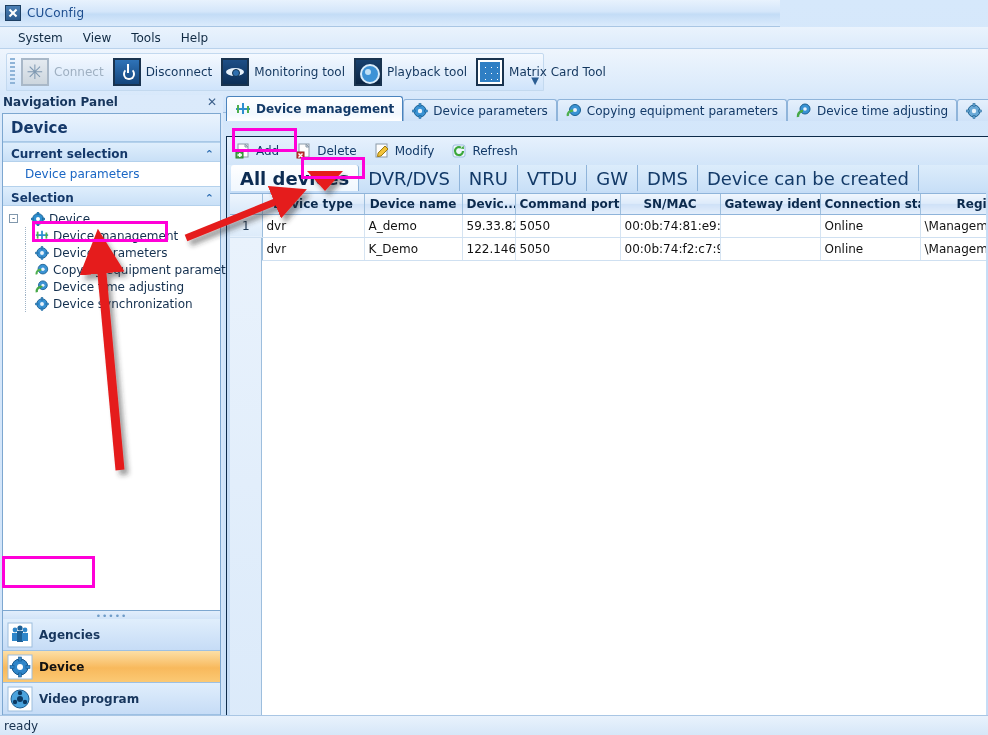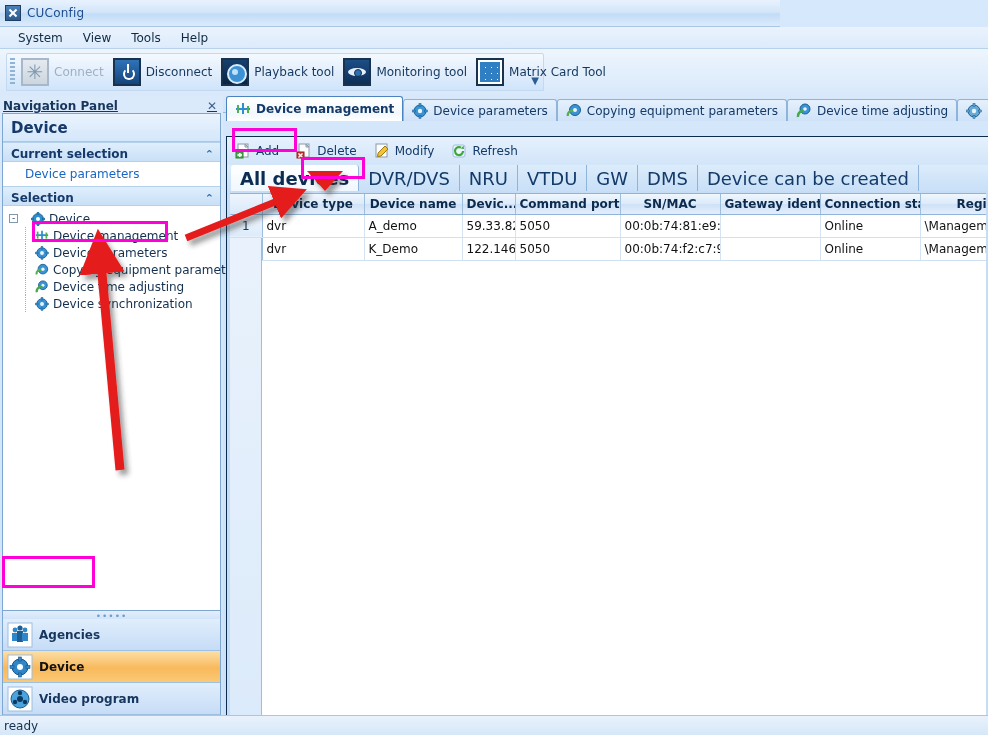--- a/index.html
+++ b/index.html
@@ -131,23 +131,23 @@
     position: absolute; right: 2px; bottom: 2px; width: 12px; height: 14px;
     color: #2b5d92; font-size: 10px; text-align: center; line-height: 14px; cursor: default;
   }
 
   
   .navpanel {
     position: absolute; left: 0; top: 95px; width: 223px; height: 620px;
     background: linear-gradient(to bottom,#dbeafb,#cfe3f9);
   }
   .nav-header {
-    height: 18px; display: flex; align-items: flex-end; justify-content: space-between;
+    height: 18px; display: flex; align-items: flex-start; justify-content: space-between;
     padding: 0 4px 0 3px;
-    font-weight: bold; color: #17365d; font-size: 12px; text-decoration: underline;
+    font-weight: bold; color: #17365d; font-size: 12px;
   }
   .nav-close { color: #3b5f8a; font-size: 12px; cursor: default; padding: 0 2px; }
 
   .nav-body {
     position: absolute; left: 2px; top: 18px; width: 219px; height: 498px;
     background: #ffffff;
     border: 1px solid #7da7d0;
   }
   .nav-title {
     height: 28px; display: flex; align-items: center; padding-left: 8px;
@@ -344,27 +344,27 @@
         <div class="tb-ico ico-connect disabled"></div>
         <div class="lbl">Connect</div>
       </div>
 
       <div class="tb-btn">
         <div class="tb-ico ico-power"></div>
         <div class="lbl">Disconnect</div>
       </div>
 
       <div class="tb-btn">
+        <div class="tb-ico ico-eye"></div>
+        <div class="lbl">Monitoring tool</div>
+      </div>
+
+      <div class="tb-btn">
         <div class="tb-ico ico-play"></div>
         <div class="lbl">Playback tool</div>
-      </div>
-
-      <div class="tb-btn">
-        <div class="tb-ico ico-eye"></div>
-        <div class="lbl">Monitoring tool</div>
       </div>
 
       <div class="tb-btn">
         <div class="tb-ico ico-grid"></div>
         <div class="lbl">Matrix Card Tool</div>
       </div>
 
       <div class="tb-overflow">▼</div>
     </div>
   </div>

